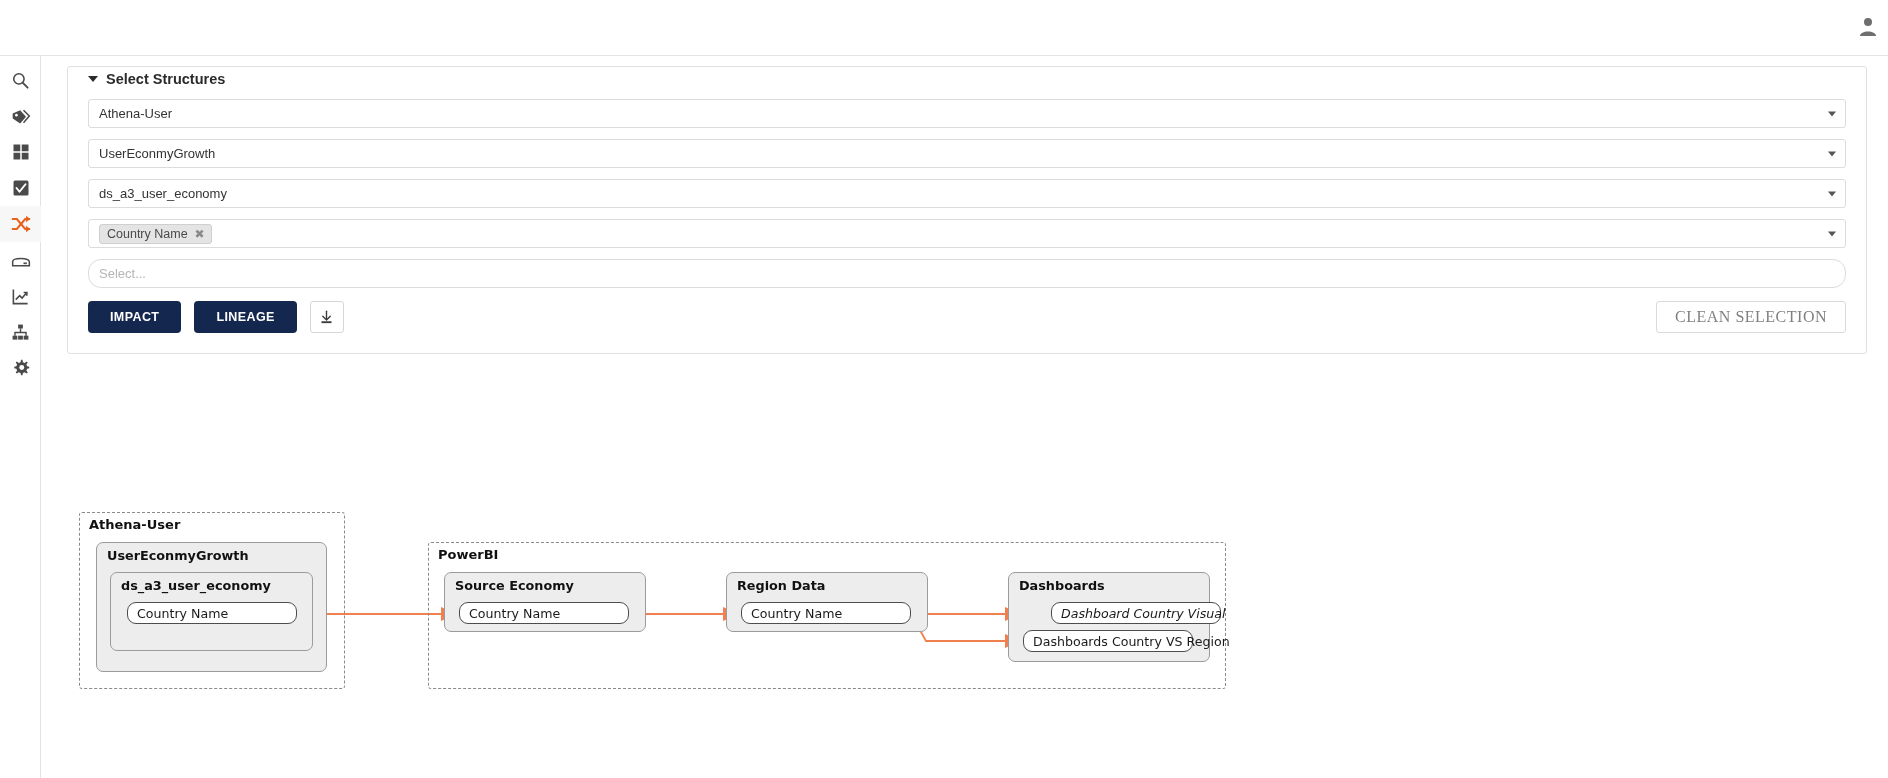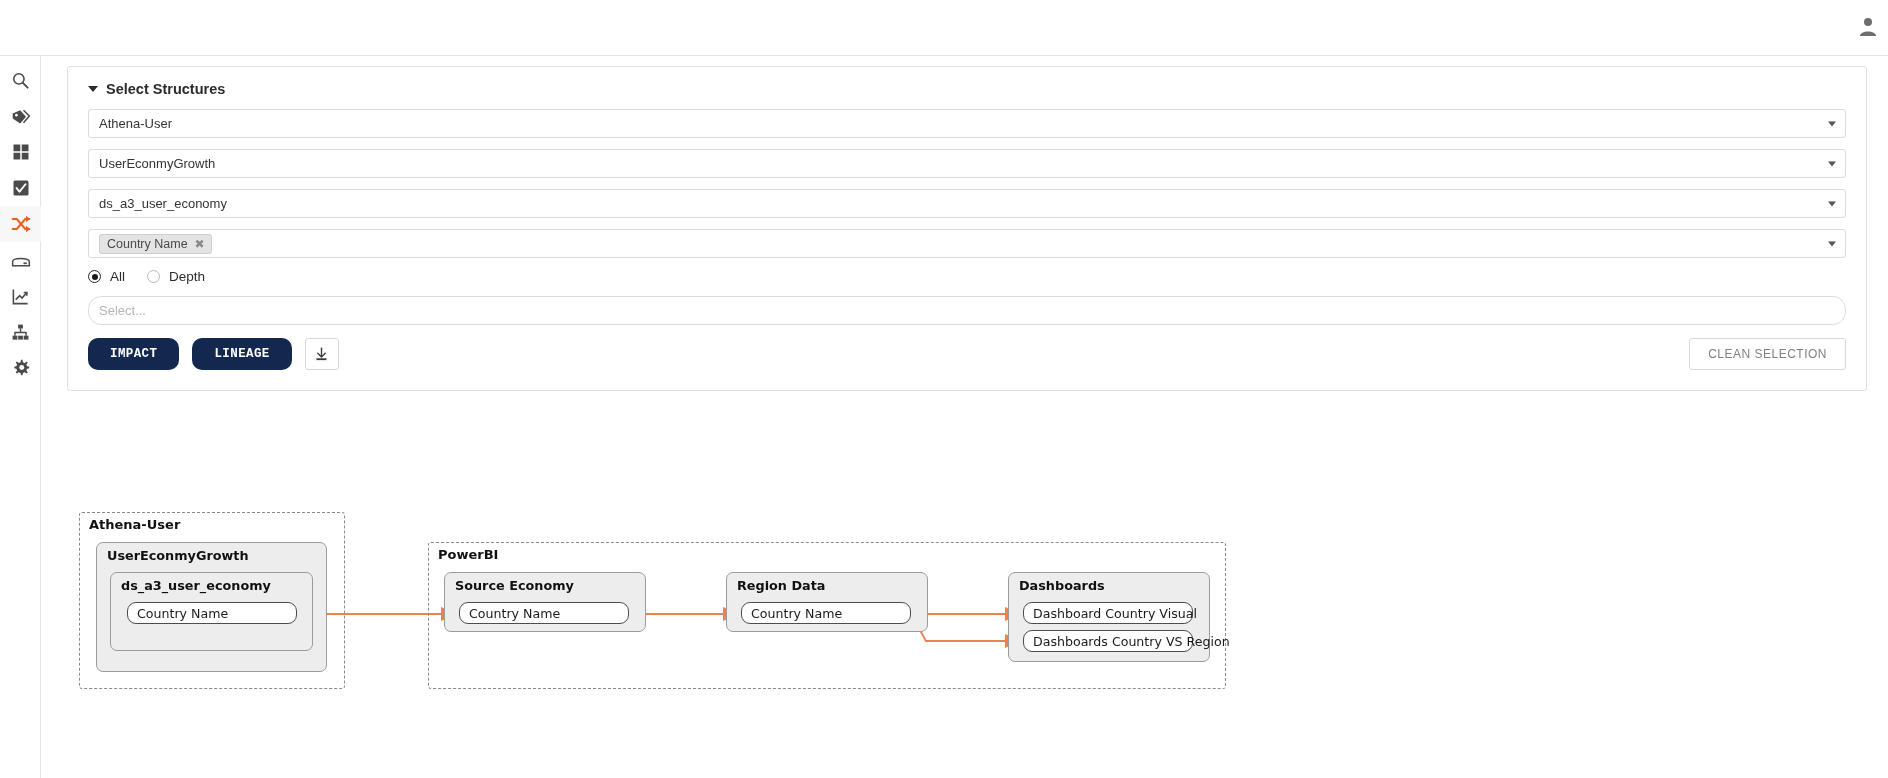--- a/index.html
+++ b/index.html
@@ -62,21 +62,21 @@
     overflow: hidden;
   }
 
   .panel {
     position: absolute;
     left: 26px; top: 10px;
     width: 1800px;
     background: #ffffff;
     border: 1px solid #e0e0e0;
     border-radius: 3px;
-    padding: 14px 20px 20px 20px;
+    padding: 4px 20px 20px 20px;
   }
   .panel-header {
     display: flex; align-items: center;
     font-size: 14.5px; font-weight: bold; color: #2b2b2b;
     margin-bottom: 12px;
   }
   .caret-down {
     width: 0; height: 0;
     border-left: 5px solid transparent;
     border-right: 5px solid transparent;
@@ -162,47 +162,47 @@
   }
 
   .btn-row {
     display: flex; align-items: center;
     position: relative;
   }
   .btn {
     height: 32px;
     background: #14274e;
     color: #ffffff;
-    border: none; border-radius: 10px;
+    border: none; border-radius: 4px;
     font-size: 12.5px; font-weight: bold;
     letter-spacing: 0.4px;
     padding: 0 22px;
     margin-right: 13px;
     cursor: pointer;
     display: flex; align-items: center; justify-content: center;
-    font-family: Liberation Mono, monospace;
+    font-family: Liberation Sans, sans-serif;
   }
   .btn-icon {
     width: 34px; height: 32px;
     background: #ffffff;
     border: 1px solid #d6d6d6; border-radius: 3px;
     display: flex; align-items: center; justify-content: center;
     cursor: pointer;
   }
   .btn-ghost {
     position: absolute; right: 0; top: 0;
     height: 32px;
     background: #ffffff;
     border: 1px solid #d9d9d9; border-radius: 3px;
     color: #808080;
-    font-size: 12px; letter-spacing: 0.5px;
+    font-size: 16px; letter-spacing: 0.5px;
     padding: 0 18px;
     display: flex; align-items: center;
     cursor: pointer;
-    font-family: Liberation Sans, sans-serif;
+    font-family: Liberation Serif, serif;
   }
 
   
   .graph {
     position: absolute;
     left: 0; top: 388px;
     width: 1847px; height: 334px;
   }
   .graph svg { position: absolute; left: 0; top: 0; }
 
@@ -345,30 +345,20 @@
 
     <div class="field tags">
       <span class="chip">
         <span>Country Name</span>
         <span class="chip-x">✖</span>
       </span>
       <span class="arrow"></span>
     </div>
 
 
-    <div class="radio-row">
-      <span class="radio-group">
-        <span class="radio on"></span>
-        <span class="radio-label">All</span>
-      </span>
-      <span class="radio-group">
-        <span class="radio off"></span>
-        <span class="radio-label">Depth</span>
-      </span>
-    </div>
 
     <div class="select-input">
       <span>Select...</span>
     </div>
 
     <div class="btn-row">
       <button class="btn">IMPACT</button>
       <button class="btn">LINEAGE</button>
       <div class="btn-icon">
         <svg width="15" height="15" viewBox="0 0 24 24">
@@ -420,17 +410,17 @@
     <div class="node" style="left:418px; top:158px; width:170px; height:22px;">Country Name</div>
 
     <div class="sub-box" style="left:685px; top:128px; width:202px; height:60px;">
       <span class="sub-title">Region Data</span>
     </div>
     <div class="node" style="left:700px; top:158px; width:170px; height:22px;">Country Name</div>
 
     <div class="sub-box" style="left:967px; top:128px; width:202px; height:90px;">
       <span class="sub-title">Dashboards</span>
     </div>
-    <div class="node" style="left:982px; top:158px; width:170px; height:22px;">Dashboard Country Visual</div>
+    <div class="node" style="left:1010px; top:158px; width:170px; height:22px;font-style:italic;">Dashboard Country Visual</div>
     <div class="node" style="left:982px; top:186px; width:170px; height:22px;">Dashboards Country VS Region</div>
   </div>
 
 </div>
 
 </body></html>

